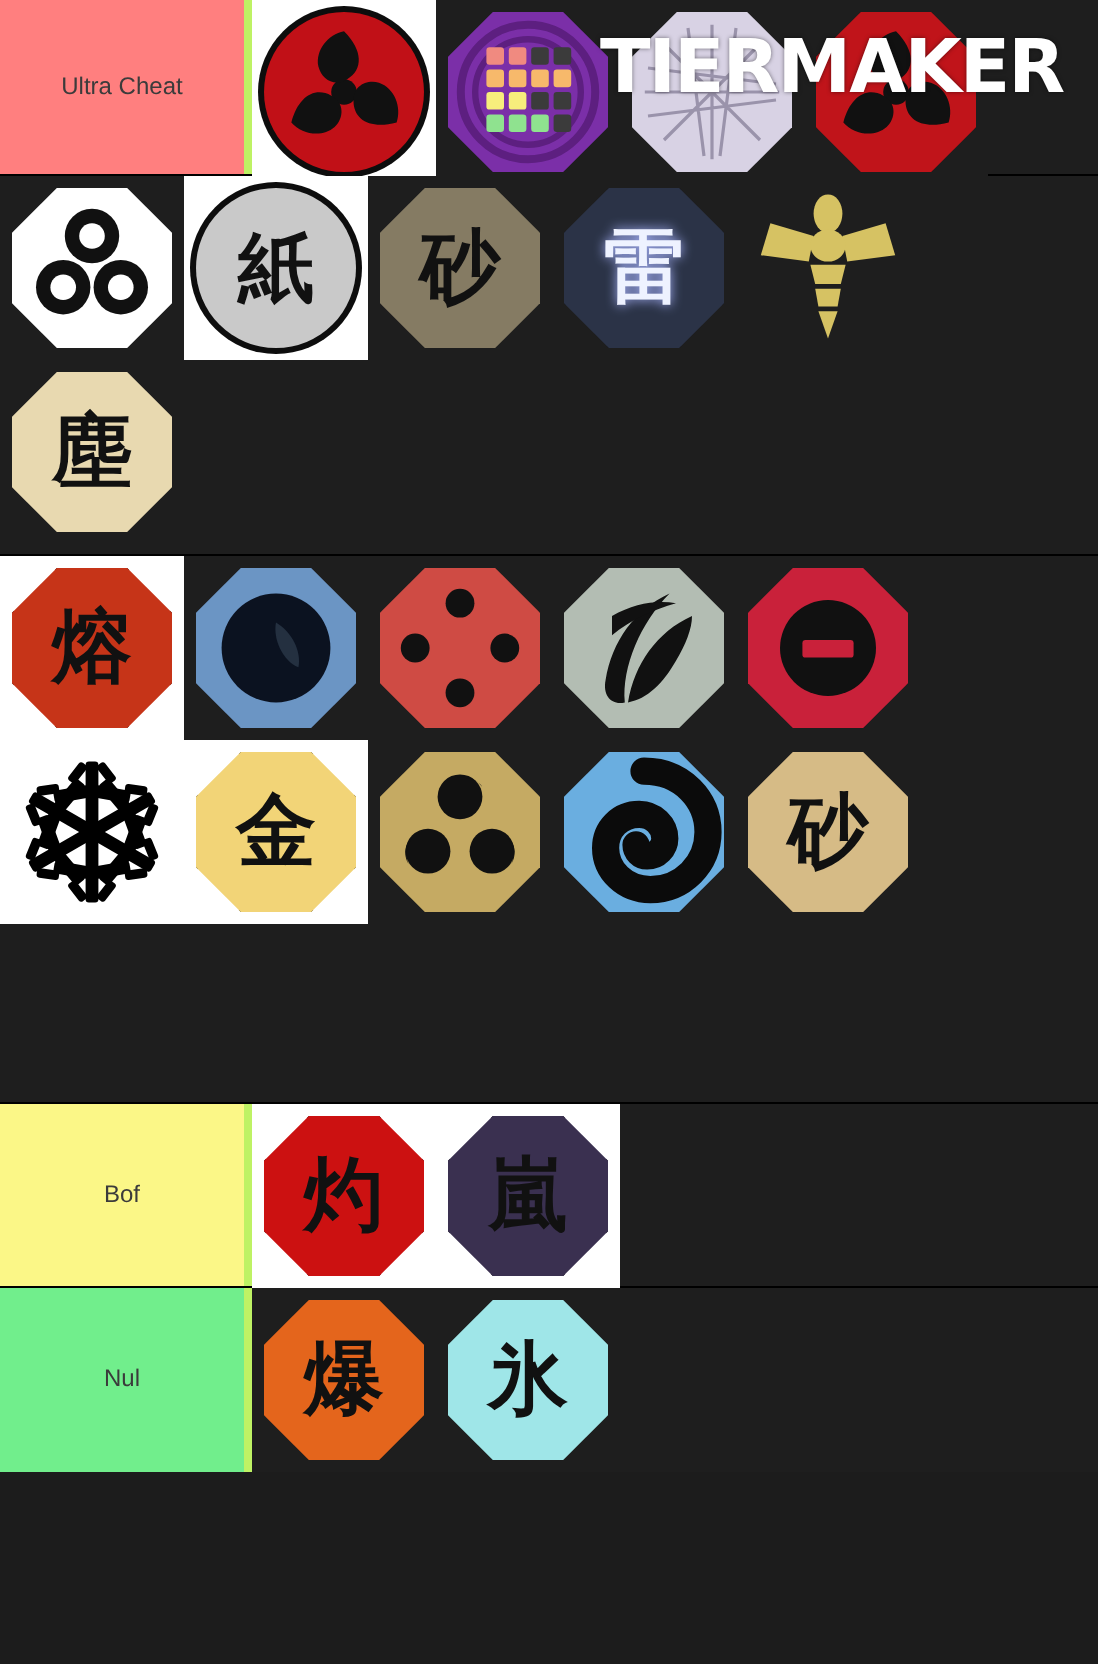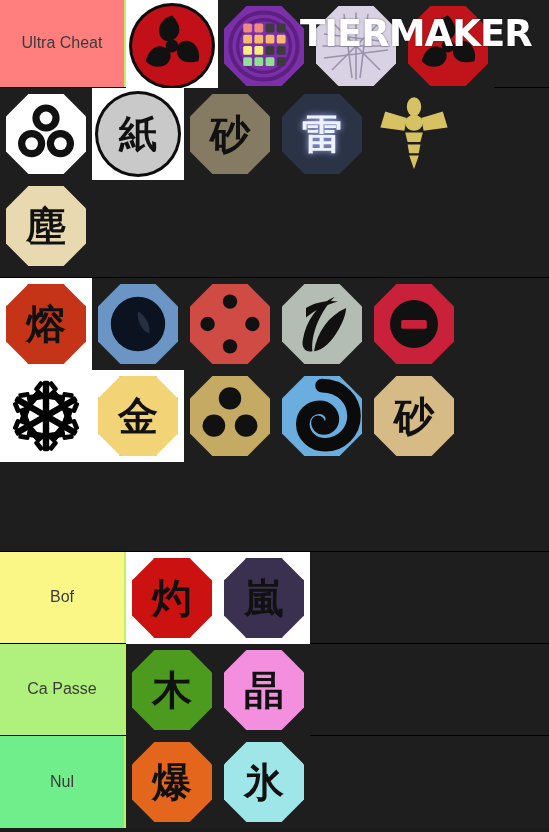--- a/index.html
+++ b/index.html
@@ -10,22 +10,22 @@
     overflow: hidden;
   }
   #tierlist { width: 549px; height: 832px; display: flex; flex-direction: column; position: relative; }
 
   .tier-row { display: flex; width: 100%; border-bottom: 1px solid #000; position: relative; }
   .tier-row:last-child { border-bottom: none; }
 
   .tier-label {
     width: 126px; min-width: 126px; flex: 0 0 126px;
     display: flex; align-items: center; justify-content: center;
-    color: #3b3b3b; font-size: 16px; text-align: center;
-    border-right: 2px solid #bef264; padding: 2px 4px; line-height: 1.15;
+    color: #3b3b3b; font-size: 12px; text-align: center;
+    border-right: 4px solid #bef264; padding: 2px 4px; line-height: 1.15;
   }
 
   .tier-items {
     flex: 1 1 auto; background: #1e1e1e;
     display: flex; flex-wrap: wrap; align-content: flex-start;
   }
 
   .item { width: 92px; height: 92px; position: relative; overflow: hidden; flex: 0 0 92px; }
   .item.wbg { background: #ffffff; }
   .item.dbg { background: #1e1e1e; }
@@ -347,35 +347,20 @@
           </div>
         </div>
         <div class="item wbg">
           <div class="oct" style="background: rgb(58, 48, 80); box-shadow: rgb(13, 13, 13) 0px 0px 0px 3px;">
             <span class="glyph">嵐</span>
           </div>
         </div>
       </div>
     </div>
     <div class="tier-row" style="height: 92px;">
-      <div class="tier-label" style="background: rgb(176, 240, 124);">Ca Passe</div>
-      <div class="tier-items">
-        <div class="item dbg">
-          <div class="oct" style="background: rgb(76, 154, 30); box-shadow: rgb(13, 13, 13) 0px 0px 0px 3px;">
-            <span class="glyph">木</span>
-          </div>
-        </div>
-        <div class="item dbg">
-          <div class="oct" style="background: rgb(244, 143, 224); box-shadow: rgb(13, 13, 13) 0px 0px 0px 3px;">
-            <span class="glyph">晶</span>
-          </div>
-        </div>
-      </div>
-    </div>
-    <div class="tier-row" style="height: 92px;">
       <div class="tier-label" style="background: rgb(113, 238, 140);">Nul</div>
       <div class="tier-items">
         <div class="item dbg">
           <div class="oct" style="background: rgb(228, 101, 28); box-shadow: rgb(13, 13, 13) 0px 0px 0px 3px;">
             <span class="glyph">爆</span>
           </div>
         </div>
         <div class="item dbg">
           <div class="oct" style="background: rgb(159, 230, 232); box-shadow: rgb(13, 13, 13) 0px 0px 0px 3px;">
             <span class="glyph">氷</span>

